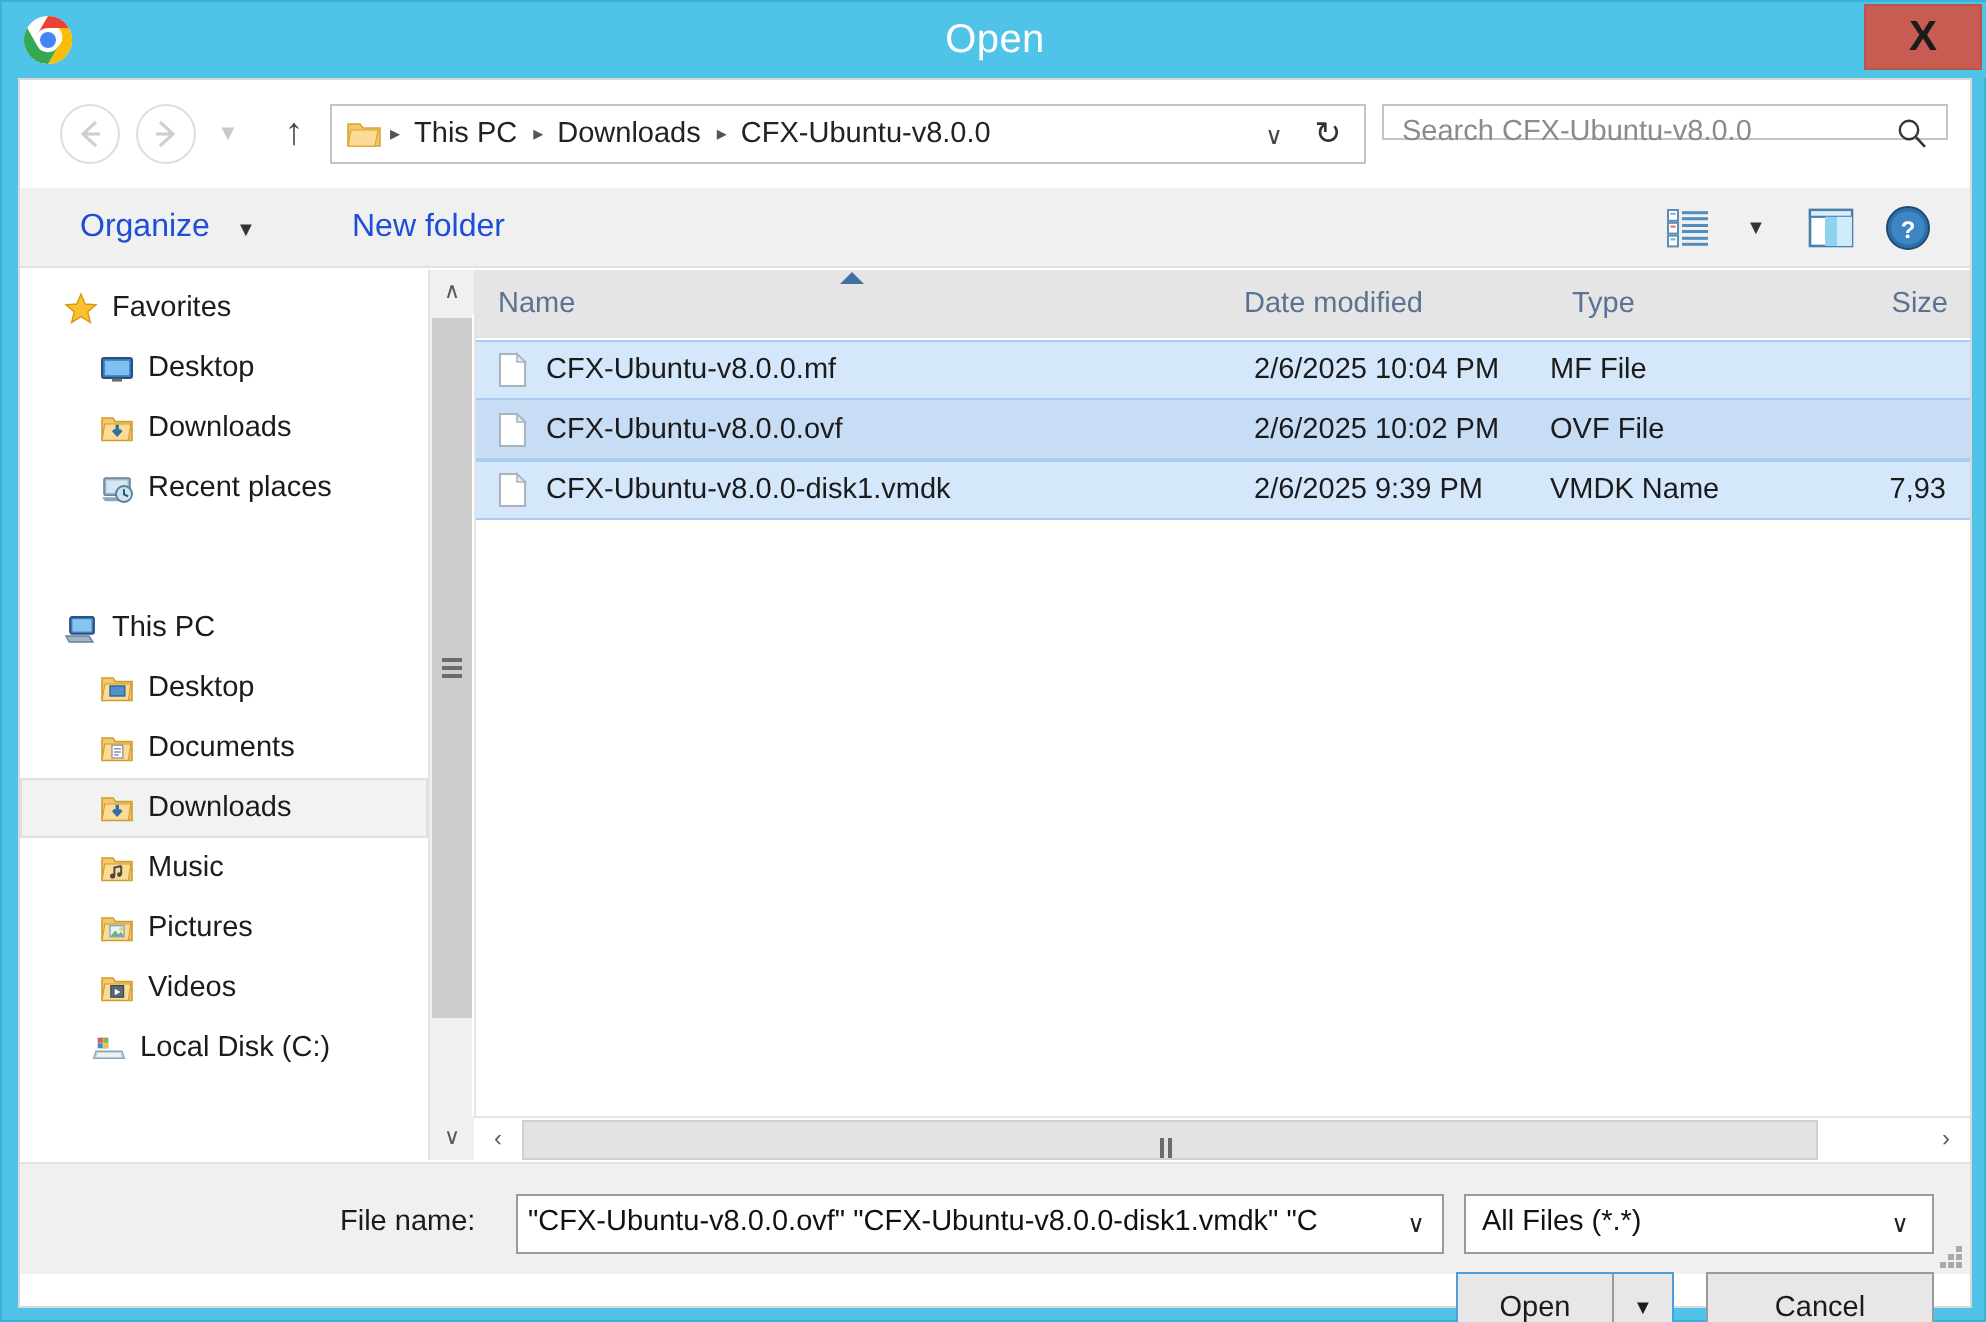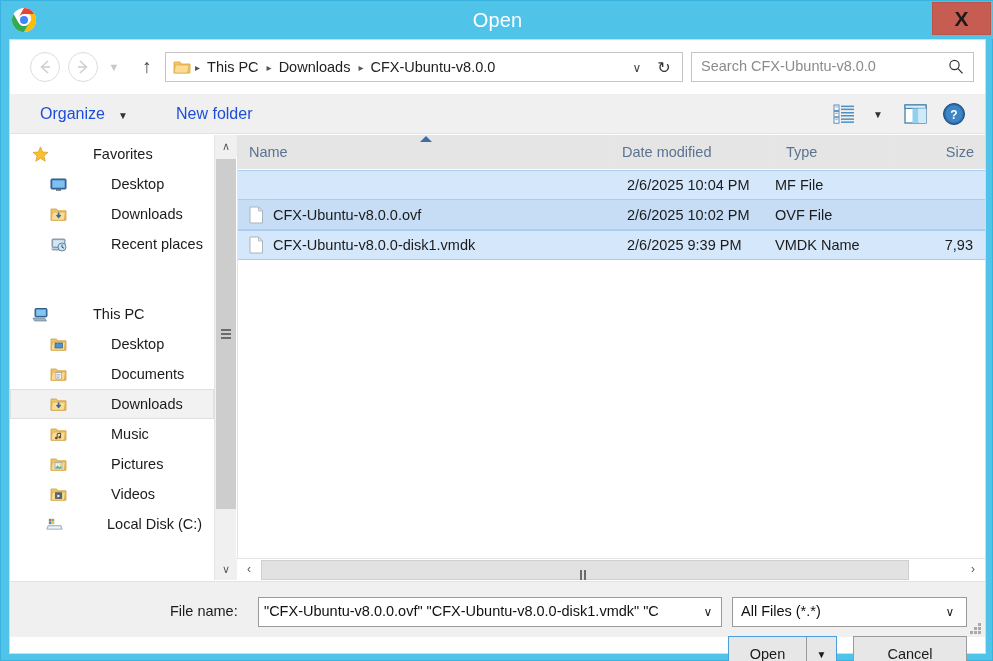--- a/index.html
+++ b/index.html
@@ -105,21 +105,21 @@
     width: 18px; height: 18px; color: #444;
     font-size: 12px; text-align: center; line-height: 18px; cursor: pointer;
   }
   .addr-refresh {
     position: absolute; right: 8px; top: 4px;
     width: 20px; height: 22px; color: #333;
     font-size: 16px; text-align: center; line-height: 22px; cursor: pointer;
   }
   .searchbox {
     position: absolute; left: 681px; top: 12px;
-    width: 283px; height: 30px;
+    width: 283px; height: 18px;
     border: 1px solid #c4c4c4; background: #fff;
   }
   .search-ph {
     position: absolute; left: 9px; top: 5px;
     font-size: 14.5px; color: #8b8b8b;
   }
   .search-icon {
     position: absolute; right: 8px; top: 5px;
     width: 18px; height: 18px; color: #333;
   }
@@ -163,21 +163,20 @@
     background: #ffffff;
     overflow: hidden;
   }
   .nav-row {
     position: absolute; left: 0;
     height: 30px; width: 204px;
     display: flex; align-items: center;
     font-size: 14.5px; color: #1b1b1b;
     cursor: pointer;
     white-space: nowrap;
-    gap: 37px;
   }
   .nav-row.selected {
     background: #f2f2f2;
     border: 1px solid #e0e0e0;
   }
   .nav-row .ico { width: 17px; height: 17px; flex: none; margin-right: 7px; }
 
   .navpane-scroll {
     position: absolute; left: 204px; top: 95px;
     width: 22px; height: 445px;
@@ -610,20 +609,29 @@
       <div class="col-headers">
         <div class="sort-caret"></div>
         <div class="col-h" style="left:0; width:373px;">Name</div>
         <div class="col-h" style="left:373px; width:164px;">Date modified</div>
         <div class="col-h" style="left:537px; width:120px;">Type</div>
         <div class="col-h" style="left:657px; width:91px; padding-left:0; text-align:right; padding-right:11px;">Size</div>
       </div>
 
       <div class="rows">
         <div class="frow sel-a">
+          <span class="cell c-name">
+            <span class="fileicon">
+              <svg viewBox="0 0 15 18" width="15" height="18">
+                  <path d="M1 1 h8.5 l4 4 v12 H1 Z" fill="#ffffff" stroke="#a9b4bd" stroke-width="1"></path>
+                  <path d="M9.5 1 v4 h4 Z" fill="#e4eaef" stroke="#a9b4bd" stroke-width=".8"></path>
+                </svg>
+            </span>
+            <span>CFX-Ubuntu-v8.0.0.mf</span>
+          </span>
           <span class="cell c-date">2/6/2025 10:04 PM</span>
           <span class="cell c-type">MF File</span>
           <span class="cell c-size"></span>
         </div>
 
         <div class="frow sel-b">
           <span class="cell c-name">
             <span class="fileicon">
               <svg viewBox="0 0 15 18" width="15" height="18">
                   <path d="M1 1 h8.5 l4 4 v12 H1 Z" fill="#ffffff" stroke="#a9b4bd" stroke-width="1"></path>

